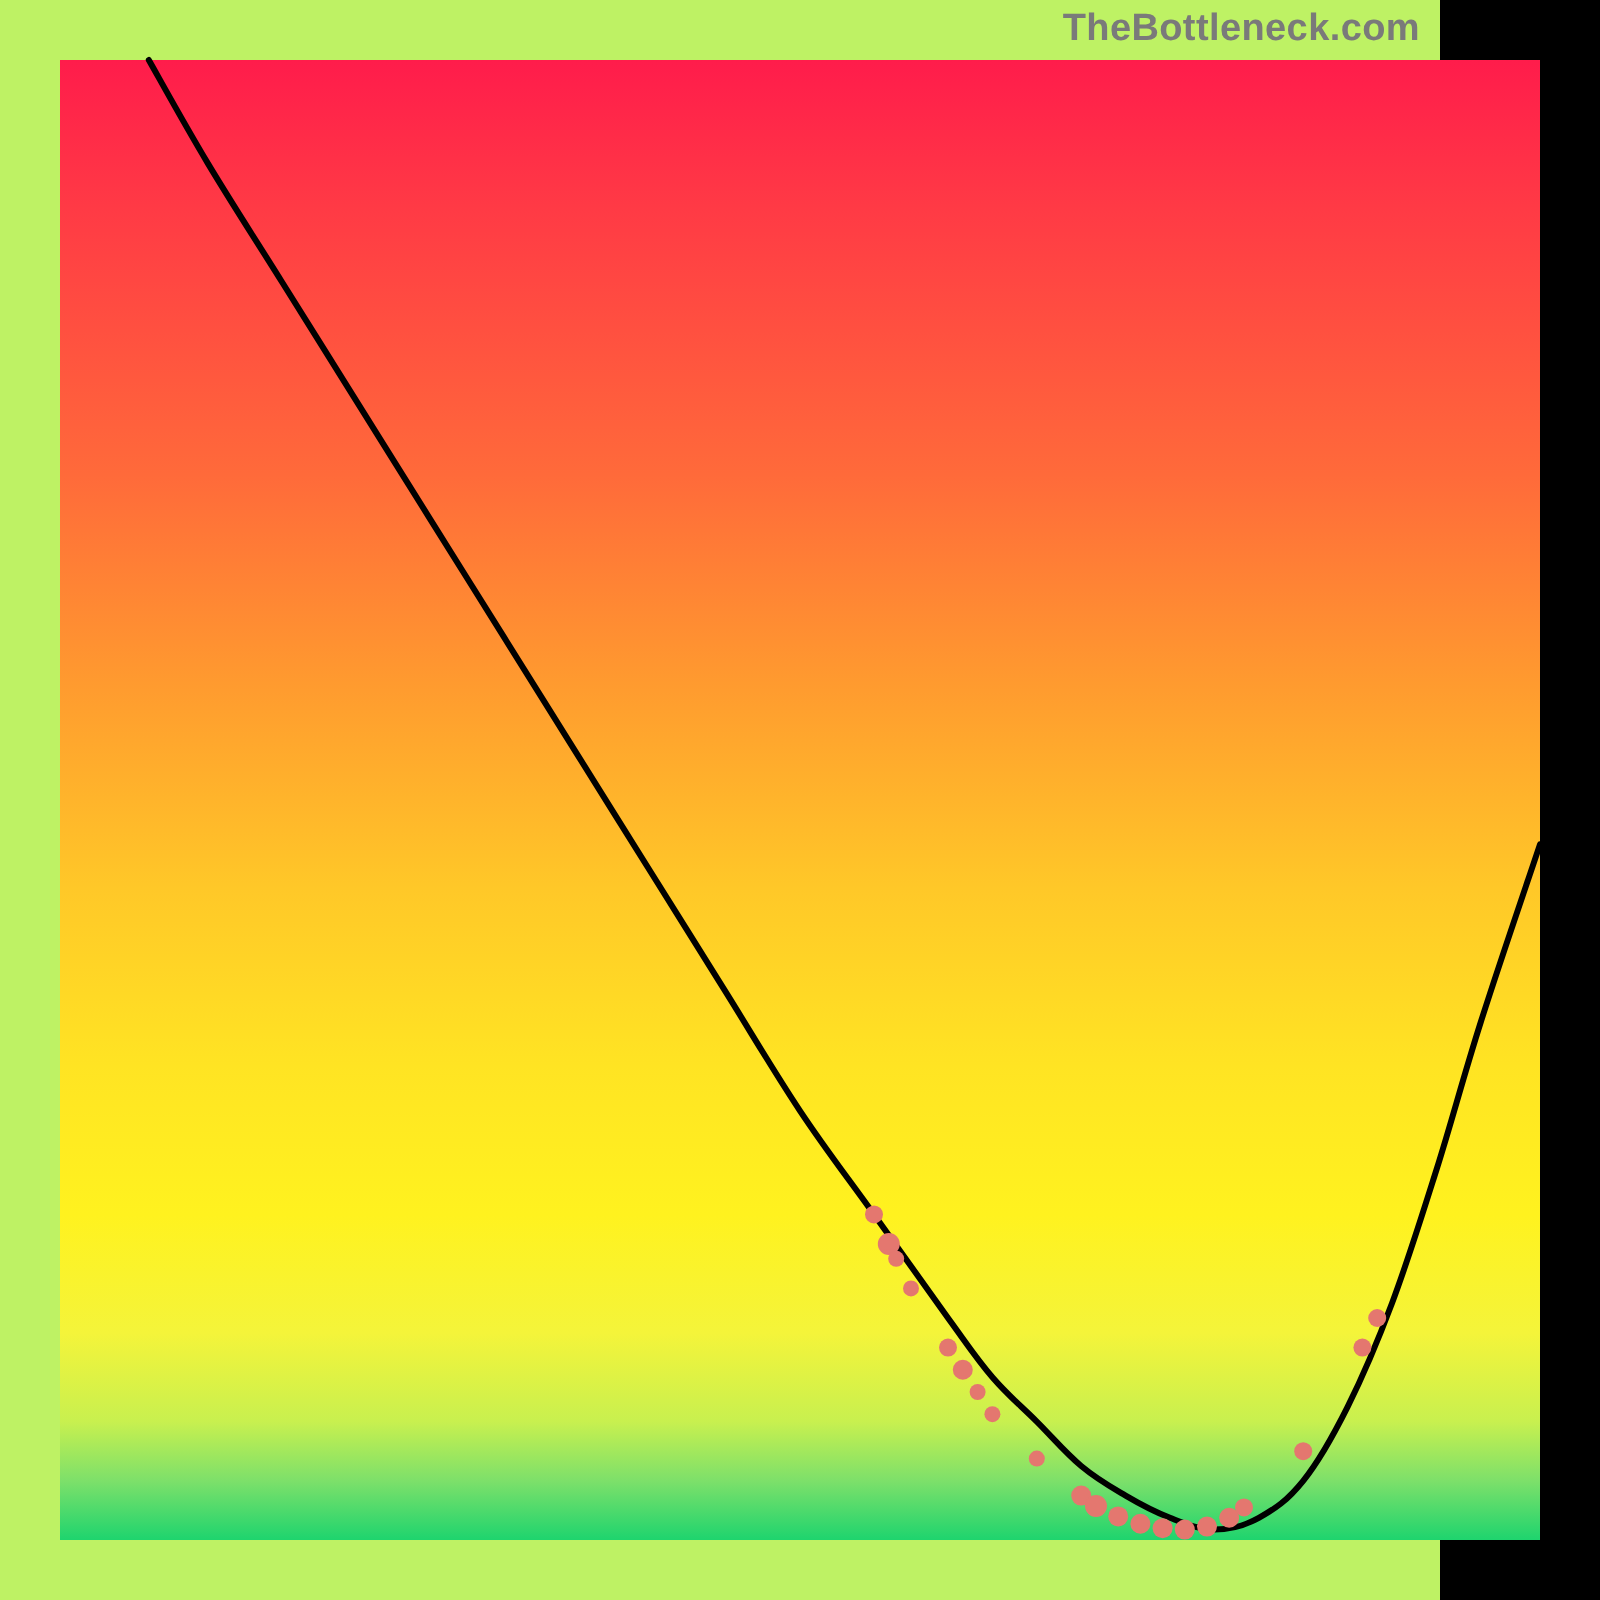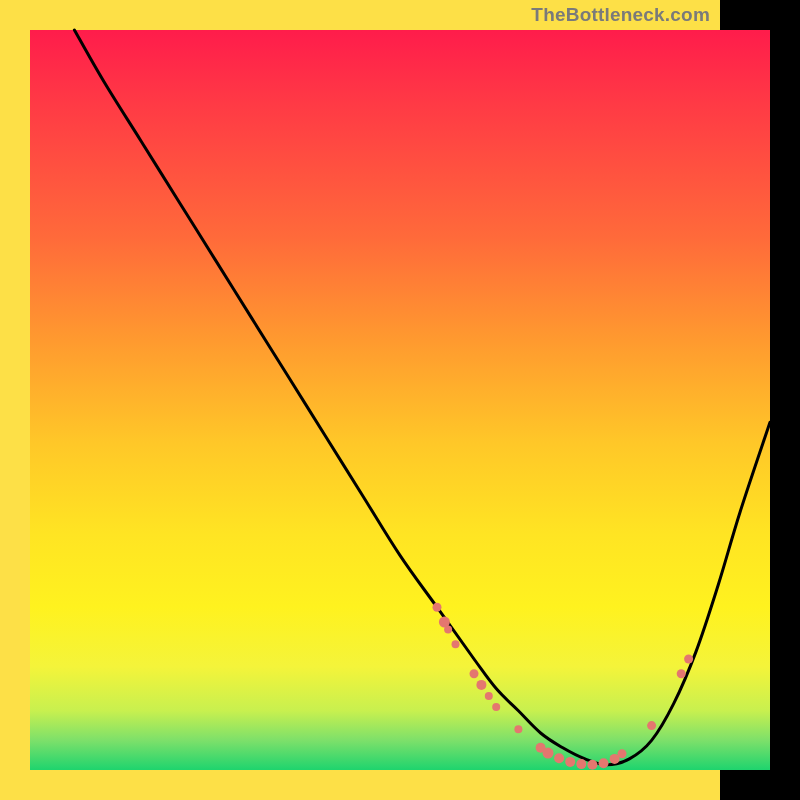--- a/index.html
+++ b/index.html
@@ -7,21 +7,21 @@
     padding: 0;
     width: 800px;
     height: 800px;
     background: #000;
     font-family: Arial, Helvetica, sans-serif;
   }
   .frame {
     position: relative;
     width: 720px;
     height: 800px;
-    background: #fde047;
+    background: #bef264;
   }
   .watermark {
     position: absolute;
     top: 4px;
     right: 10px;
     color: #7a7a7a;
     font-size: 19px;
     font-weight: 600;
     letter-spacing: 0.2px;
     user-select: none;

